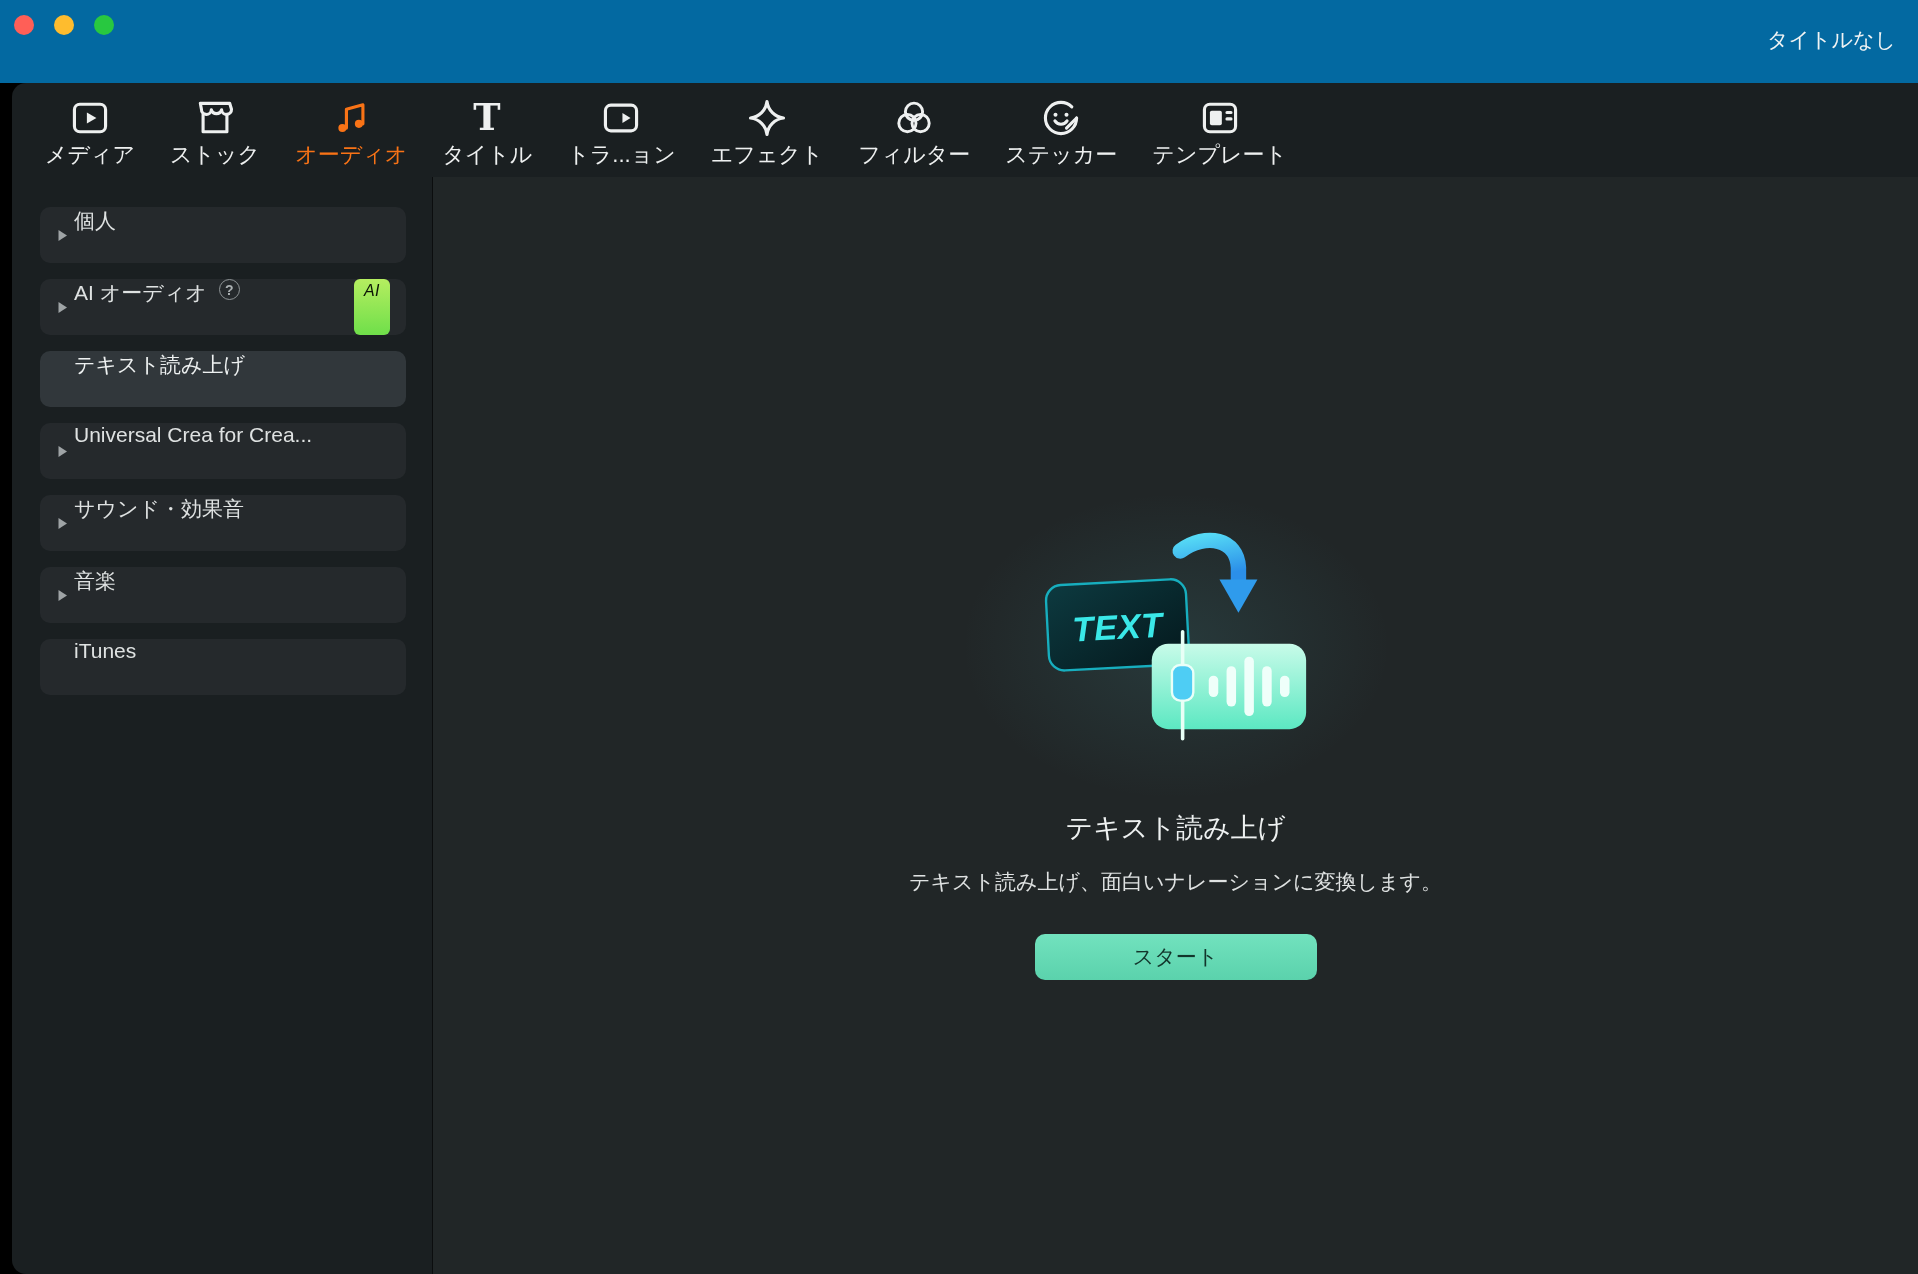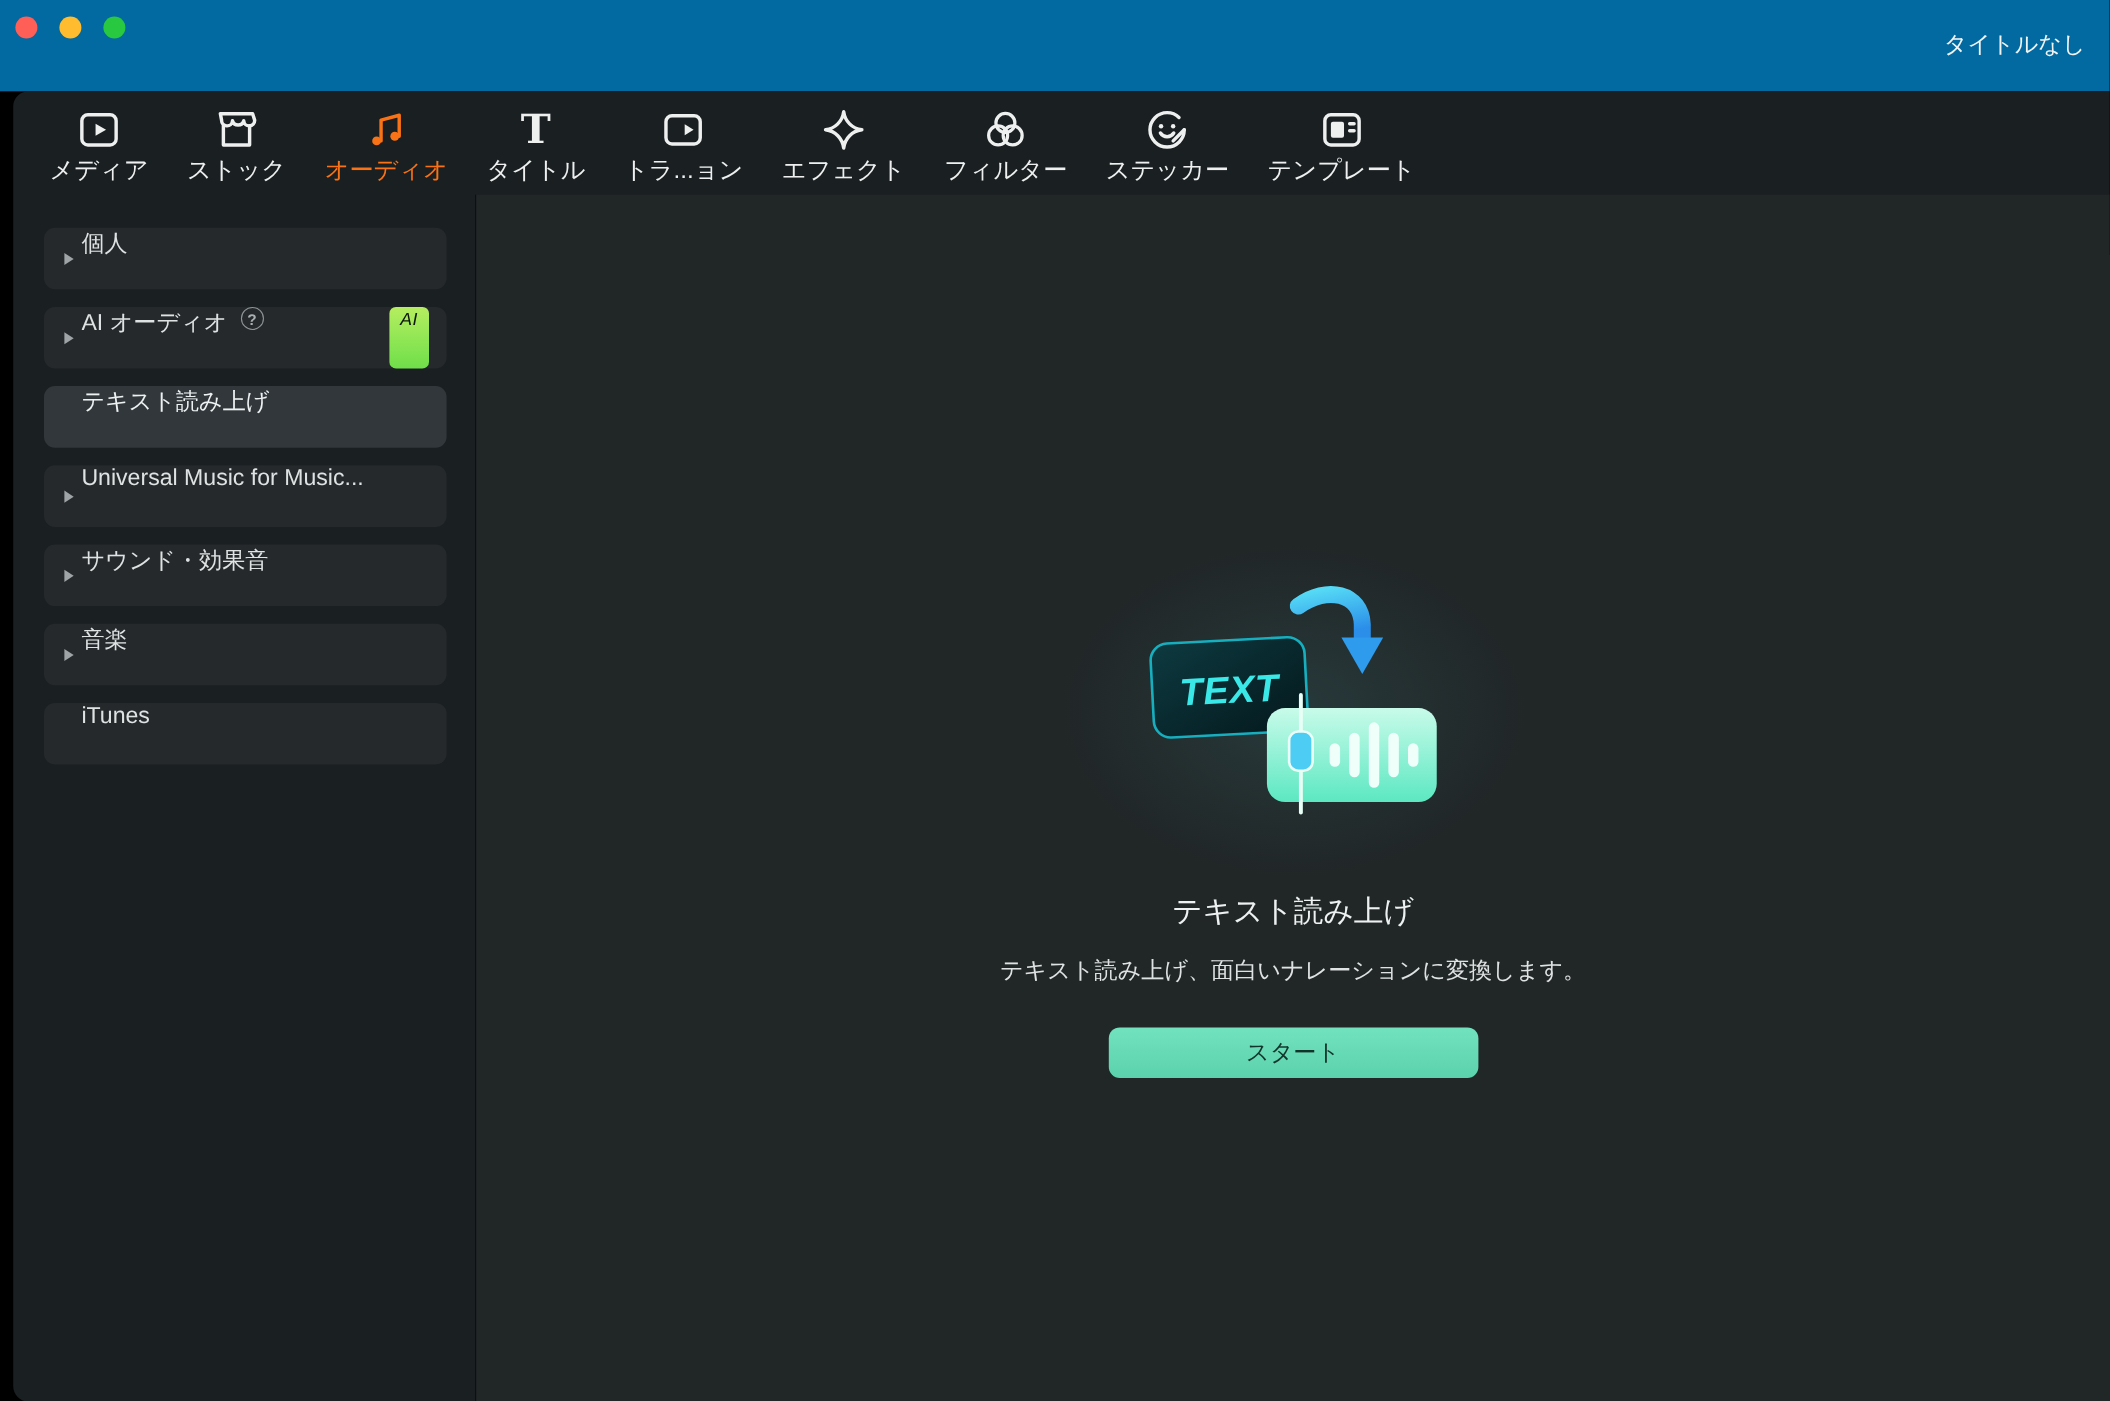--- a/index.html
+++ b/index.html
@@ -71,21 +71,21 @@
     padding-top: 24px;
   }
   .illustration {
     width: 420px; height: 300px;
     display: flex; align-items: center; justify-content: center;
     background: radial-gradient(ellipse at center, rgba(72,160,165,0.16) 0%, rgba(72,160,165,0.06) 45%, rgba(0,0,0,0) 72%);
   }
   .main-title { margin: 14px 0 0 0; font-size: 27px; font-weight: 500; color: #eef1f1; }
   .main-desc { margin: 22px 0 0 0; font-size: 21px; color: #dfe2e2; }
   .start-btn {
-    margin-top: 38px; width: 336px; height: 46px;
+    margin-top: 38px; width: 282px; height: 46px;
     border: none; border-radius: 10px;
     background: linear-gradient(180deg, #72e2be, #5bd2ac);
     color: #12352b; font-size: 21px; font-weight: 500;
     font-family: "Liberation Sans", "DejaVu Sans", sans-serif;
     cursor: pointer;
   }
 </style>
 </head>
 <body>
 
@@ -215,21 +215,21 @@
         <span class="caret"></span>
         <span class="side-label">テキスト読み上げ</span>
       </div>
 
       <div class="side-item">
         <span class="caret">
           <svg width="11" height="13" viewBox="0 0 11 13">
               <polygon points="1.5,1 10,6.5 1.5,12" fill="#9fa4a6"></polygon>
             </svg>
         </span>
-        <span class="side-label">Universal Music for Music...</span>
+        <span class="side-label">Universal Crea for Crea...</span>
       </div>
 
       <div class="side-item">
         <span class="caret">
           <svg width="11" height="13" viewBox="0 0 11 13">
               <polygon points="1.5,1 10,6.5 1.5,12" fill="#9fa4a6"></polygon>
             </svg>
         </span>
         <span class="side-label">サウンド・効果音</span>
       </div>

